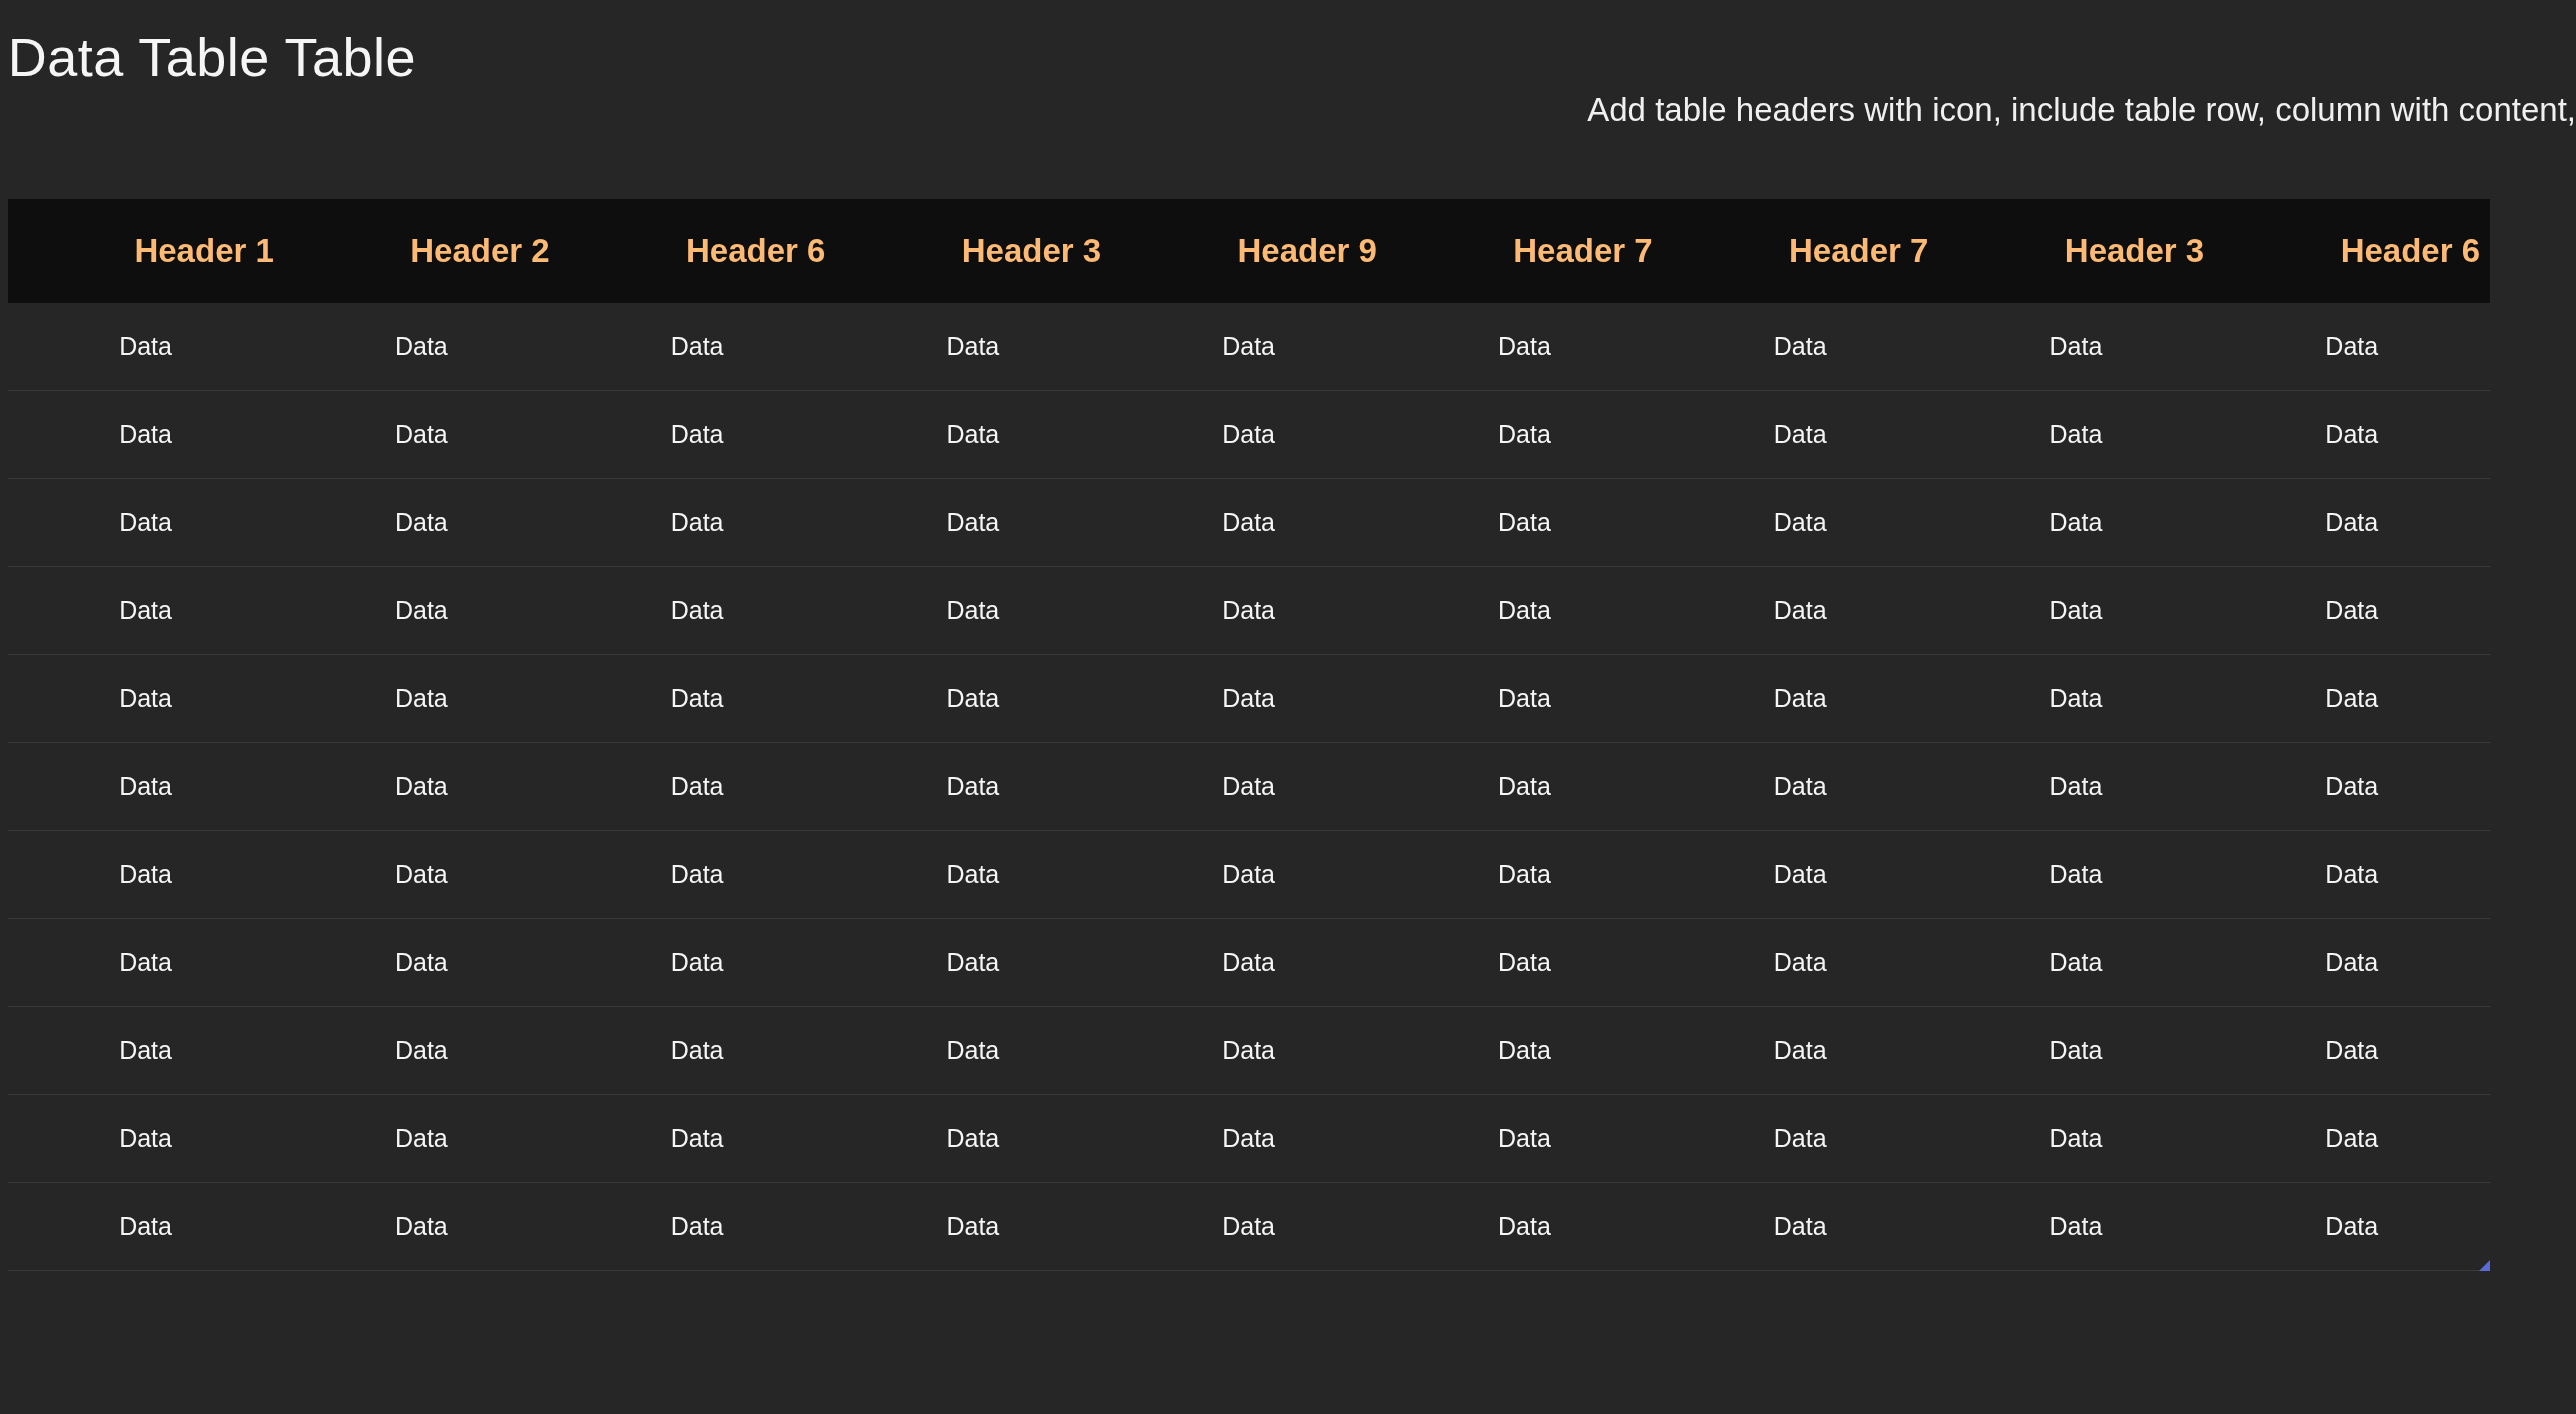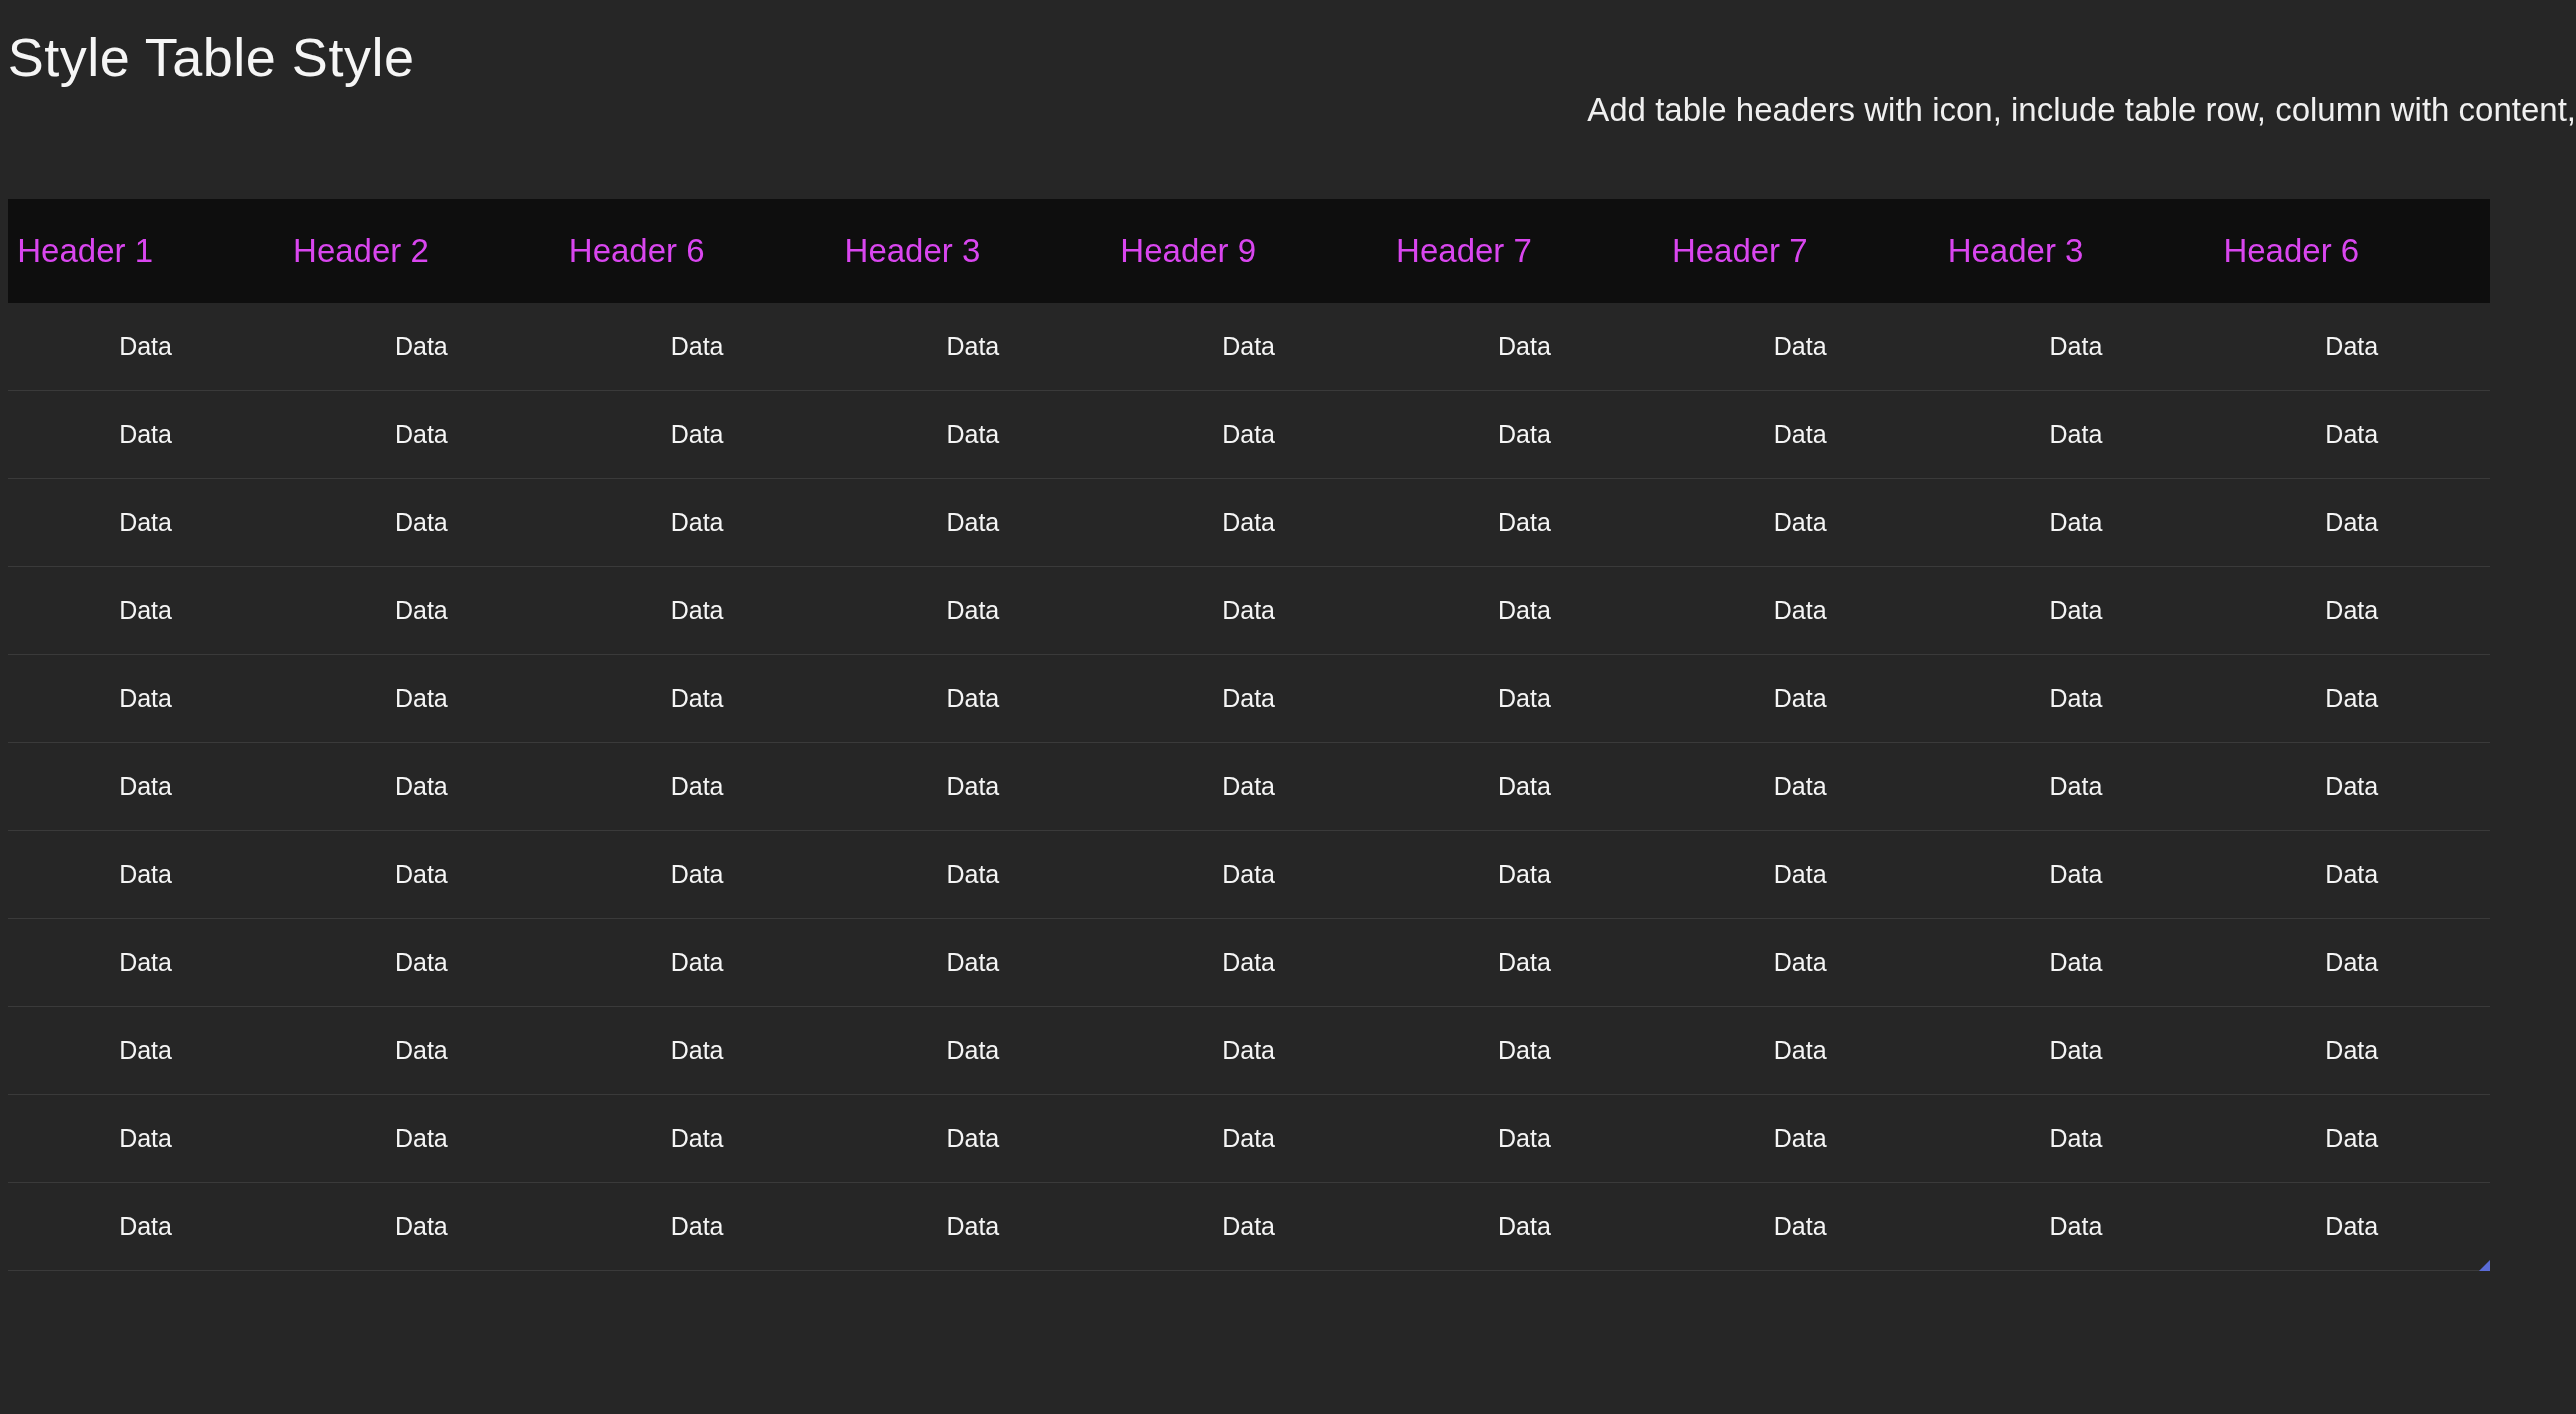--- a/index.html
+++ b/index.html
@@ -35,24 +35,24 @@
     width: 2482px;
     position: relative;
   }
   table.data {
     width: 100%;
     border-collapse: collapse;
     table-layout: fixed;
   }
   table.data thead th {
     background: #0e0e0e;
-    color: #d946ef;
+    color: #fdba74;
     font-size: 33px;
-    font-weight: 400;
-    text-align: left;
+    font-weight: 700;
+    text-align: right;
     padding: 33px 9.6px 33px 9.6px;
     border: none;
   }
   table.data tbody td {
     font-size: 25px;
     font-weight: 400;
     text-align: center;
     padding: 29px 9.6px;
     border-top: 1px solid #3a3a3a;
     color: #f5f5f5;
@@ -71,21 +71,21 @@
     width: 0;
     height: 0;
     border-left: 11.5px solid transparent;
     border-bottom: 11.5px solid #5a6bd6;
   }
 </style>
 </head>
 <body>
 
 <div class="page">
-  <h1 class="title">Style Table Style</h1>
+  <h1 class="title">Data Table Table</h1>
   <p class="subtitle">
     <span>Add table headers with icon, include table row, column with content,</span><br>
   </p>
 
   <div class="table-wrap">
     <table class="data">
       <thead>
         <tr>
           <th>Header 1</th>
           <th>Header 2</th>

